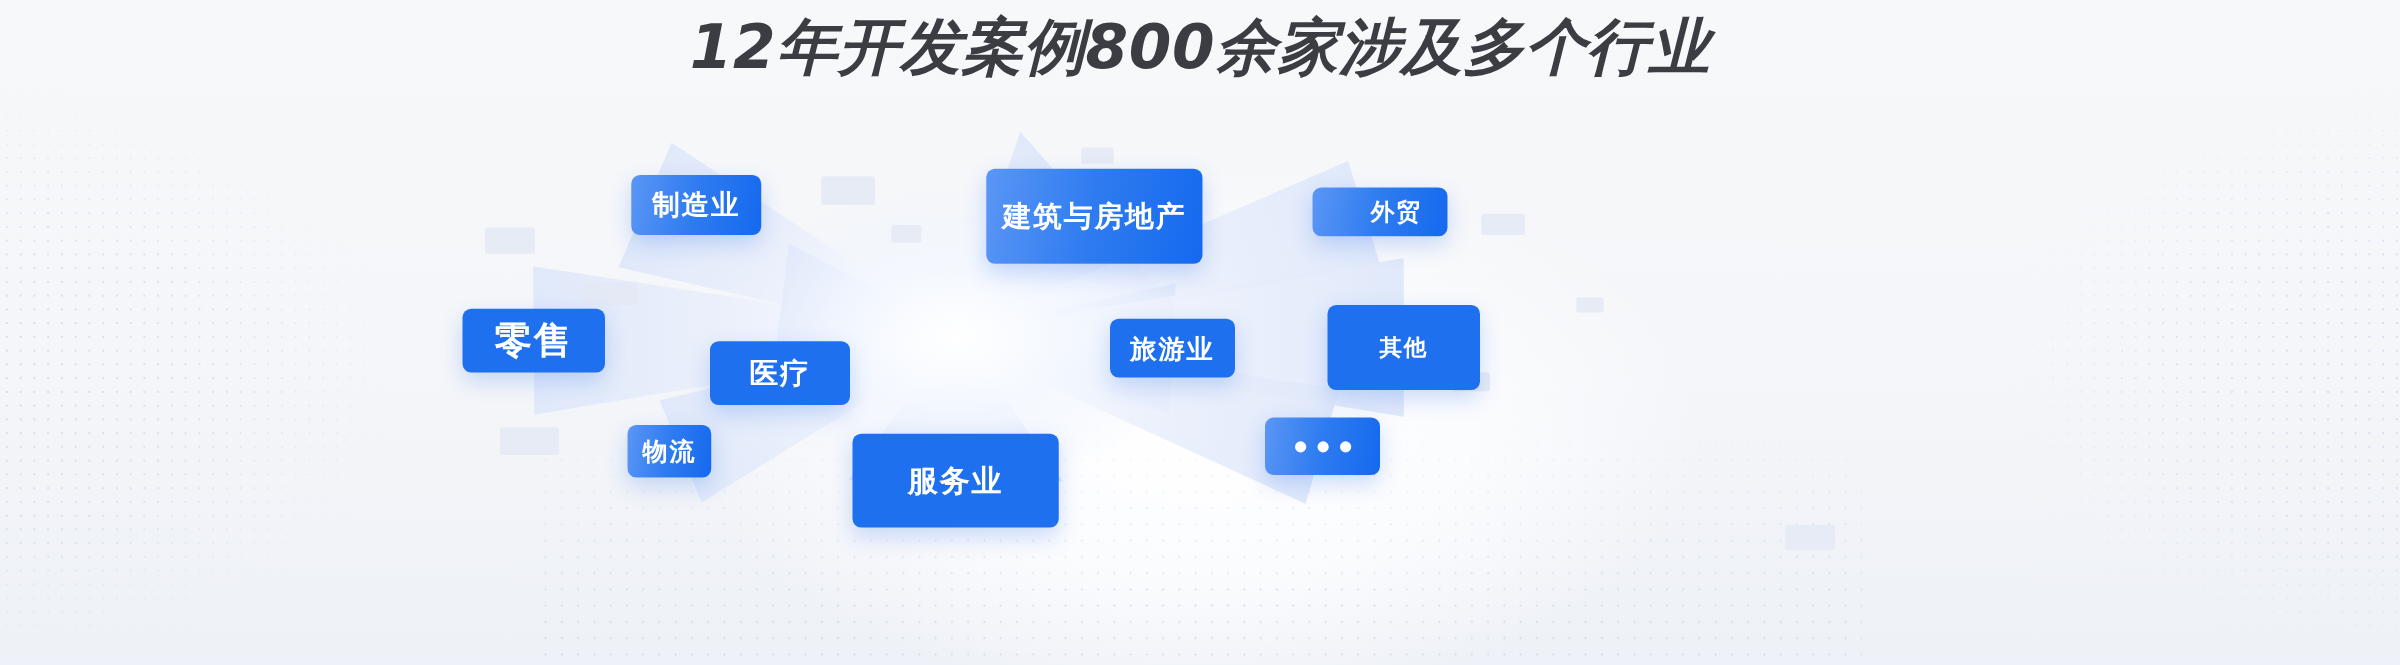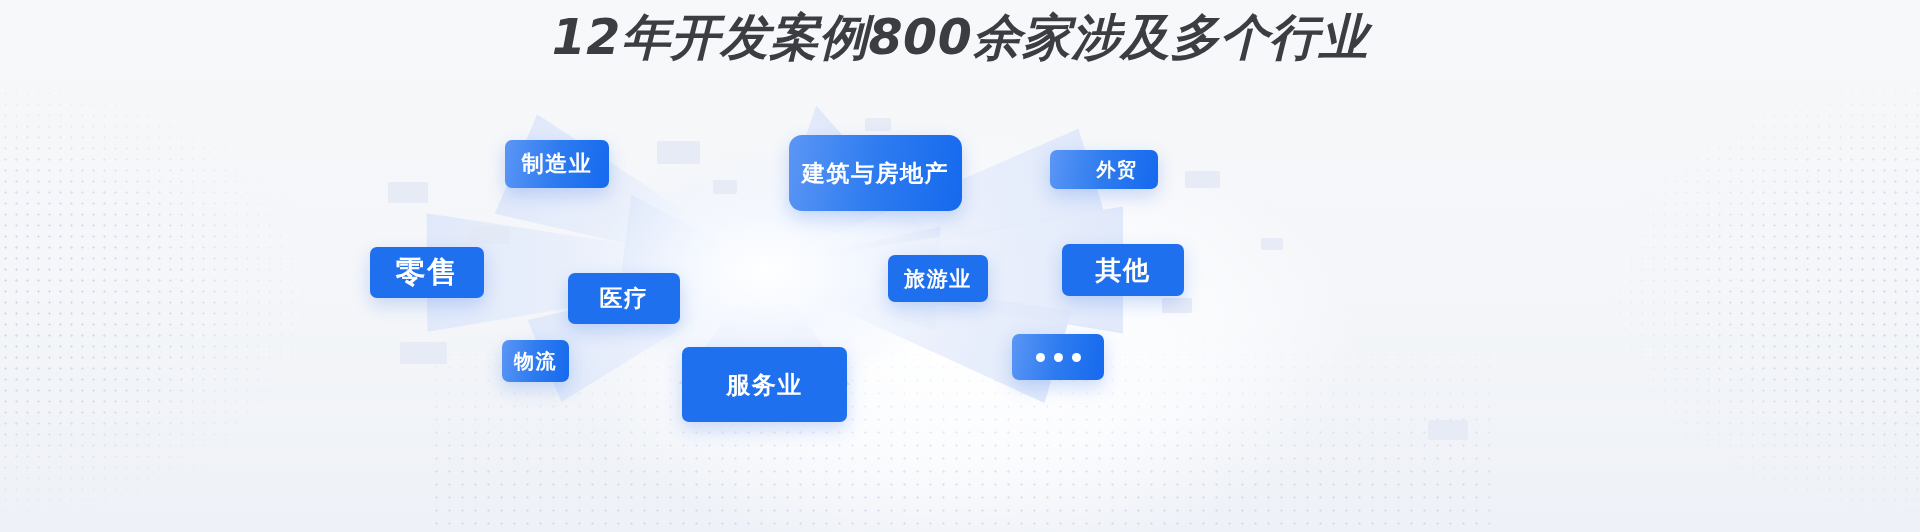--- a/index.html
+++ b/index.html
@@ -178,30 +178,30 @@
   <div id="tag-layer">
       <div class="tag grad" style="left: 464px; top: 140px; width: 104px; height: 48px; font-size: 22px; margin-left: 41px;">
         <span>制造业</span>
       </div>
       <div class="tag flat" style="left: 370px; top: 247px; width: 114px; height: 51px; font-size: 30px;">
         <span>零售</span>
       </div>
       <div class="tag flat" style="left: 568px; top: 227px; width: 112px; height: 51px; font-size: 23px; margin-top: 46px;">
         <span>医疗</span>
       </div>
-      <div class="tag grad" style="left: 789px; top: 135px; width: 173px; height: 76px; font-size: 23px; border-radius: 13px;">
+      <div class="tag grad" style="left: 789px; top: 135px; width: 173px; height: 76px; font-size: 23px;">
         <span>建筑与房地产</span>
       </div>
       <div class="tag grad" style="left: 1050px; top: 150px; width: 82px; height: 39px; font-size: 19px; padding-left: 26px;">
         <span>外贸</span>
       </div>
       <div class="tag flat" style="left: 888px; top: 255px; width: 100px; height: 47px; font-size: 21px;">
         <span>旅游业</span>
       </div>
-      <div class="tag flat" style="left: 1062px; top: 244px; width: 122px; height: 52px; font-size: 26px; align-items: center;">
+      <div class="tag flat" style="left: 1062px; top: 244px; width: 122px; height: 68px; font-size: 18px; align-items: center;">
         <span>其他</span>
       </div>
       <div class="tag grad" style="left: 502px; top: 340px; width: 67px; height: 42px; font-size: 20px;">
         <span>物流</span>
       </div>
       <div class="tag flat" style="left: 682px; top: 347px; width: 165px; height: 75px; font-size: 24px;">
         <span>服务业</span>
       </div>
       <div class="tag grad dots3" style="left: 1012px; top: 334px; width: 92px; height: 46px; font-size: 20px;">
         <span class="d"></span>

